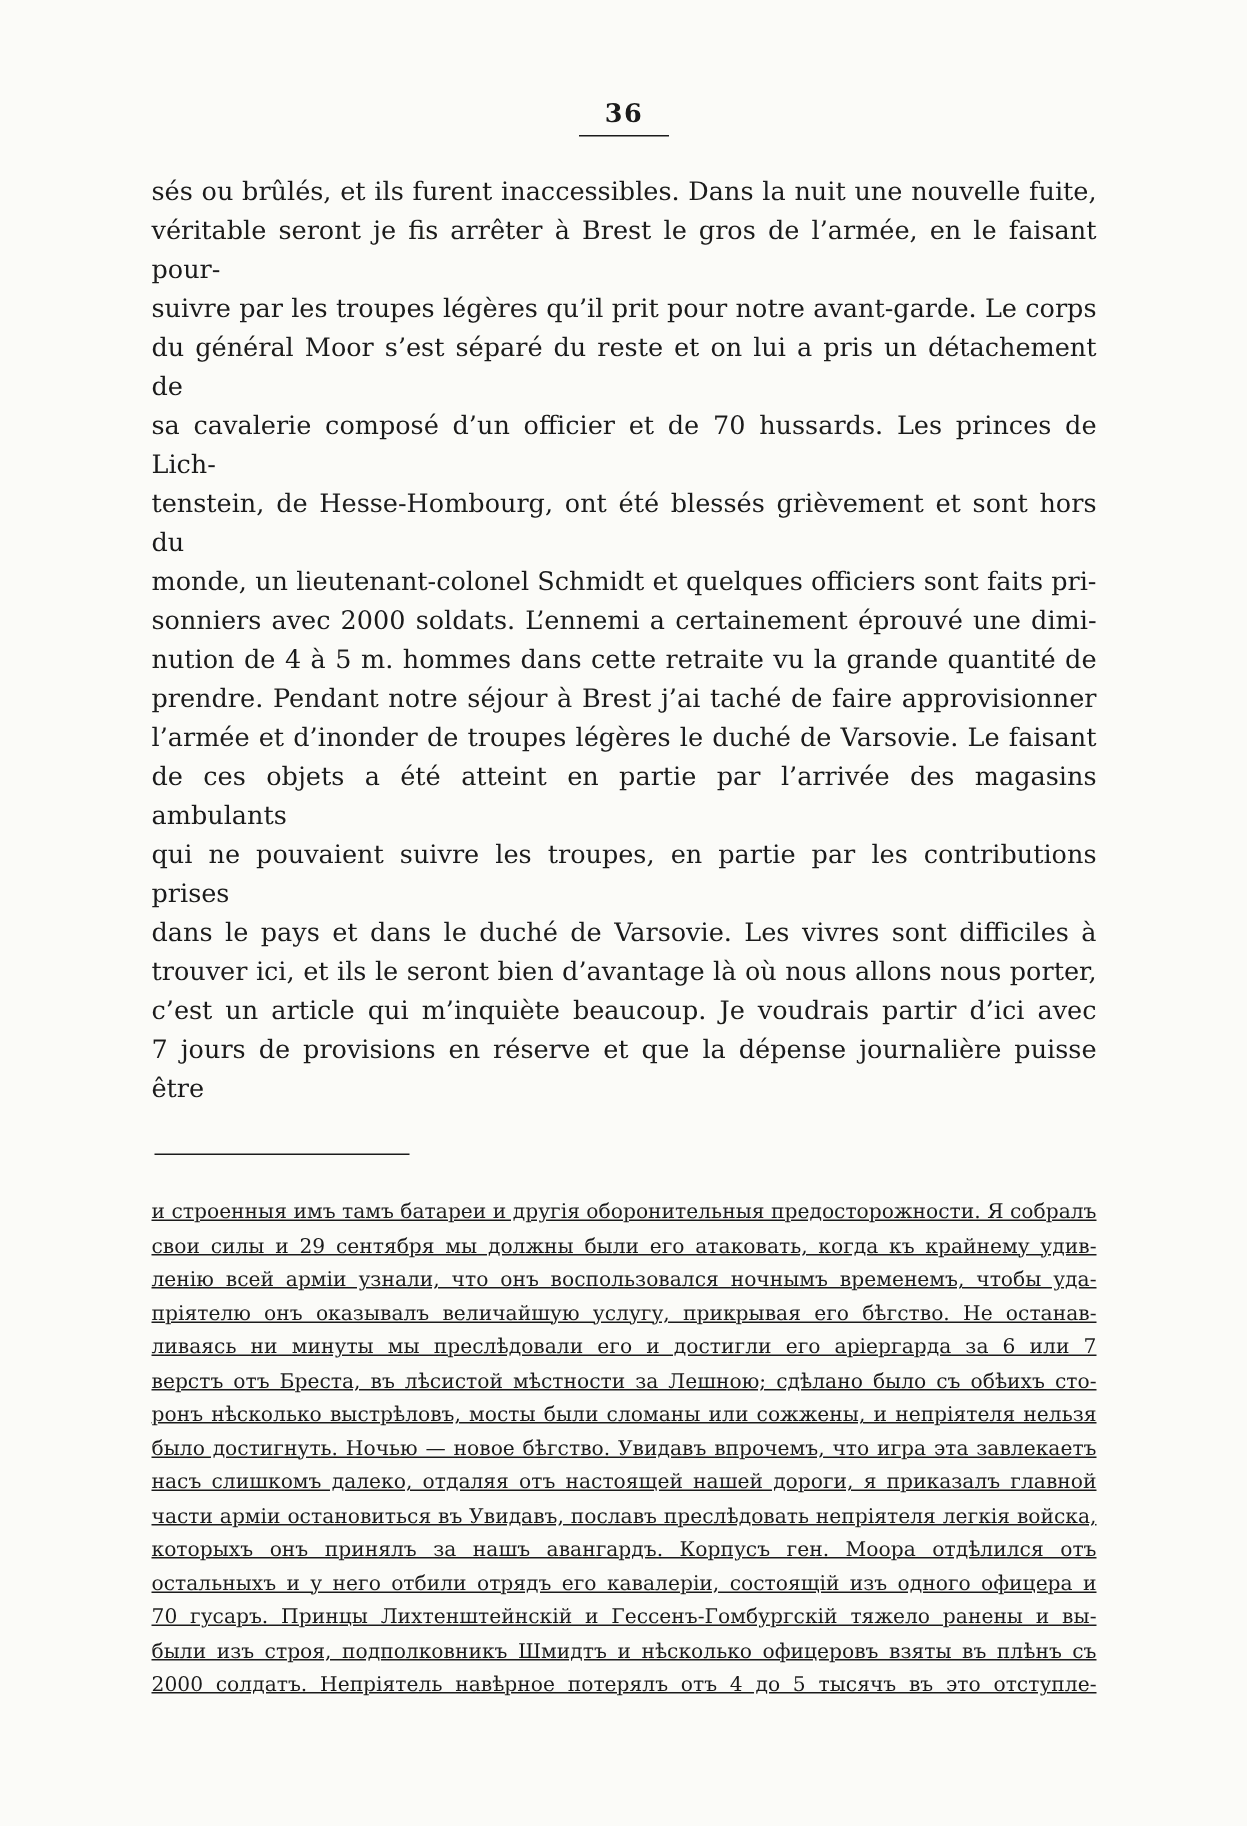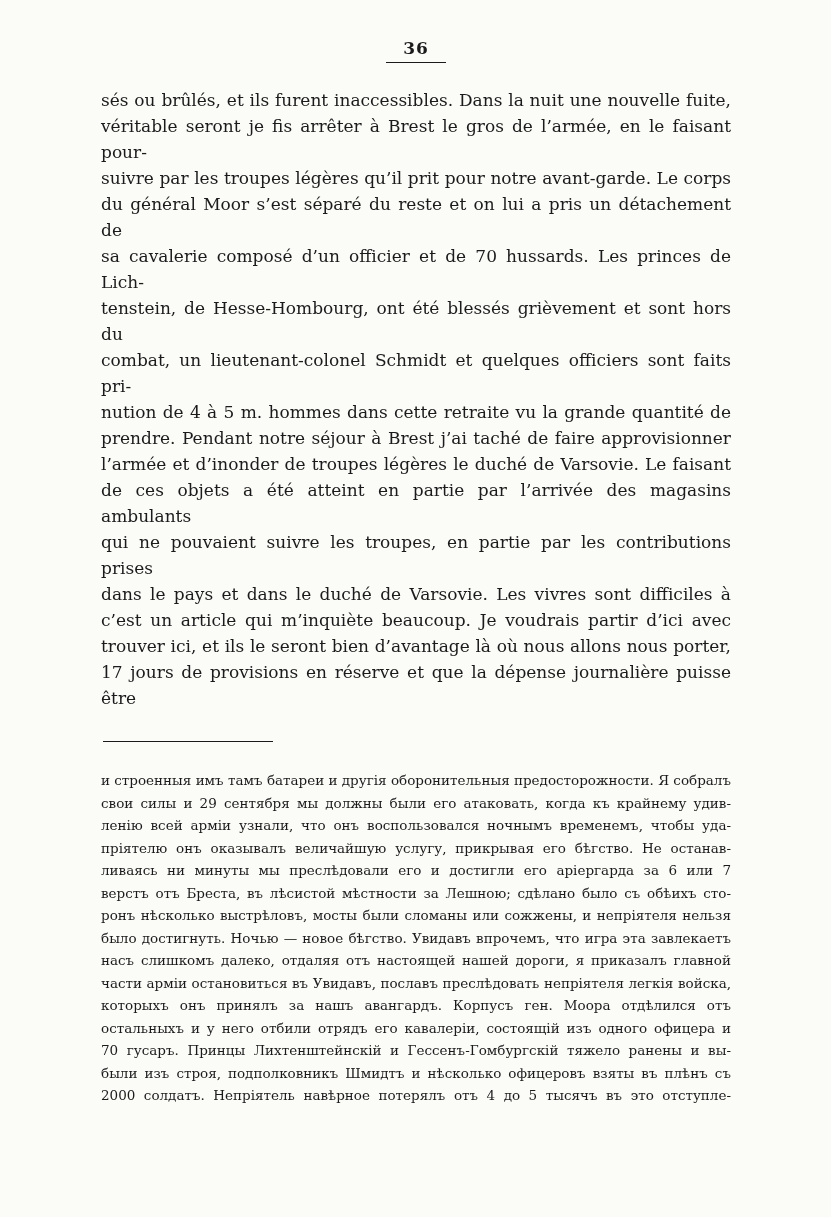--- a/index.html
+++ b/index.html
@@ -24,20 +24,21 @@
     text-align: center;
     margin-bottom: 24px;
   }
   .page-number {
     display: inline-block;
     font-size: 17px;
     font-weight: bold;
     letter-spacing: 1px;
     padding: 0 17px 4px 17px;
     border-bottom: 1.6px solid #1b1b1b;
+    margin-top: 28px;
   }
   .main-text {
     font-size: 17px;
     line-height: 26px;
   }
   .line {
     text-align: justify;
     text-align-last: justify;
     text-justify: inter-word;
   }
@@ -48,48 +49,50 @@
     margin: 30px 0 27px 2px;
   }
   .footnote {
     font-size: 13.5px;
     line-height: 22.5px;
   }
   .fline {
     text-align: justify;
     text-align-last: justify;
     text-justify: inter-word;
+    text-decoration: underline;
   }
 </style>
 </head>
 <body>
 
 <div class="page">
 
   <div class="page-number-wrap">
     <span class="page-number">36</span>
   </div>
 
   <div class="main-text">
       <div class="line">sés ou brûlés, et ils furent inaccessibles. Dans la nuit une nouvelle fuite,</div>
       <div class="line">véritable seront je fis arrêter à Brest le gros de l’armée, en le faisant pour-</div>
       <div class="line">suivre par les troupes légères qu’il prit pour notre avant-garde. Le corps</div>
       <div class="line">du général Moor s’est séparé du reste et on lui a pris un détachement de</div>
       <div class="line">sa cavalerie composé d’un officier et de 70 hussards. Les princes de Lich-</div>
       <div class="line">tenstein, de Hesse-Hombourg, ont été blessés grièvement et sont hors du</div>
-      <div class="line">combat, un lieutenant-colonel Schmidt et quelques officiers sont faits pri-</div>
+      <div class="line">monde, un lieutenant-colonel Schmidt et quelques officiers sont faits pri-</div>
+      <div class="line">sonniers avec 2000 soldats. L’ennemi a certainement éprouvé une dimi-</div>
       <div class="line">nution de 4 à 5 m. hommes dans cette retraite vu la grande quantité de</div>
       <div class="line">prendre. Pendant notre séjour à Brest j’ai taché de faire approvisionner</div>
       <div class="line">l’armée et d’inonder de troupes légères le duché de Varsovie. Le faisant</div>
       <div class="line">de ces objets a été atteint en partie par l’arrivée des magasins ambulants</div>
       <div class="line">qui ne pouvaient suivre les troupes, en partie par les contributions prises</div>
       <div class="line">dans le pays et dans le duché de Varsovie. Les vivres sont difficiles à</div>
+      <div class="line">trouver ici, et ils le seront bien d’avantage là où nous allons nous porter,</div>
       <div class="line">c’est un article qui m’inquiète beaucoup. Je voudrais partir d’ici avec</div>
-      <div class="line">trouver ici, et ils le seront bien d’avantage là où nous allons nous porter,</div>
-      <div class="line">17 jours de provisions en réserve et que la dépense journalière puisse être</div>
+      <div class="line">7 jours de provisions en réserve et que la dépense journalière puisse être</div>
     </div>
 
   <div class="footnote-rule"></div>
 
   <div class="footnote">
       <div class="fline">и строенныя имъ тамъ батареи и другія оборонительныя предосторожности. Я собралъ</div>
       <div class="fline">свои силы и 29 сентября мы должны были его атаковать, когда къ крайнему удив-</div>
       <div class="fline">ленію всей арміи узнали, что онъ воспользовался ночнымъ временемъ, чтобы уда-</div>
       <div class="fline">пріятелю онъ оказывалъ величайшую услугу, прикрывая его бѣгство. Не останав-</div>
       <div class="fline">ливаясь ни минуты мы преслѣдовали его и достигли его аріергарда за 6 или 7</div>

